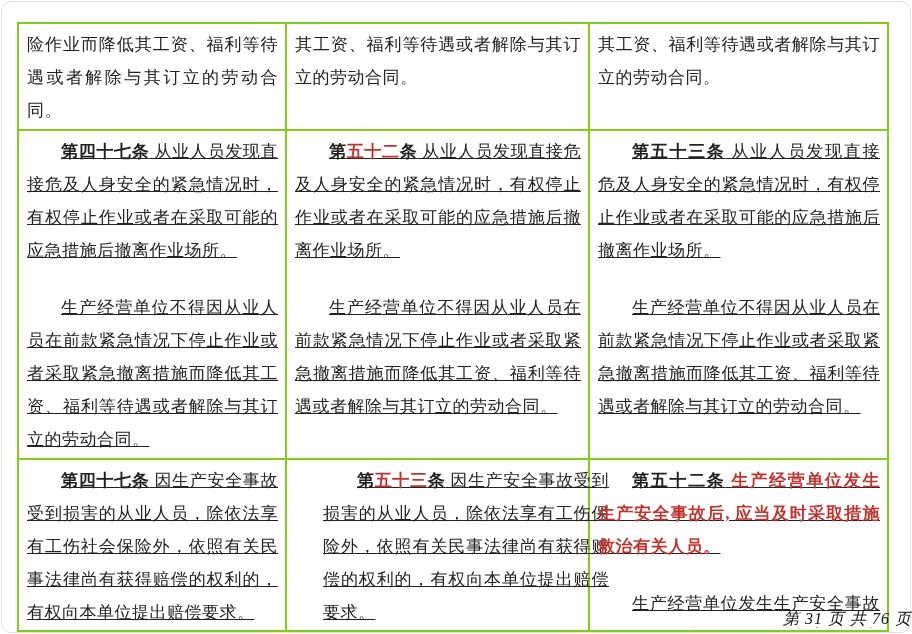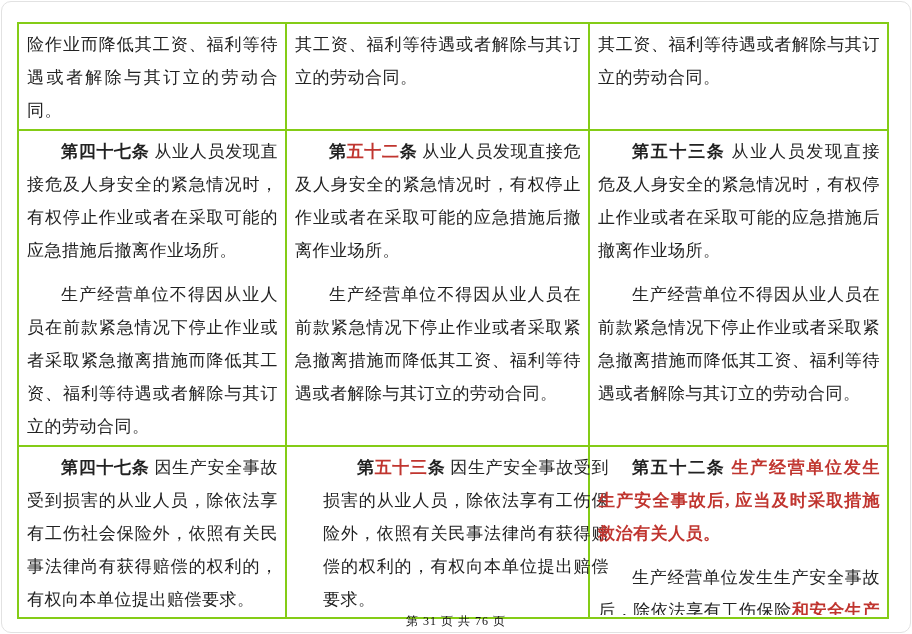--- a/index.html
+++ b/index.html
@@ -32,32 +32,33 @@
     vertical-align: top;
     padding: 4px 7px 2px 8px;
     color: #222222;
     font-size: 17px;
     line-height: 33px;
     letter-spacing: 0.5px;
   }
   .cell-inner { width: 100%; }
   .cell-inner.clip { overflow: hidden; }
   .para { margin: 0; text-align: justify; }
-  .para + .para { margin-top: 11px; }
-  .para.indent { text-indent: 2em; }
+  .para + .para { margin-top: 24px; }
+  .para.indent { text-indent: 2em; text-decoration: underline; }
   .seg-b { font-weight: bold; }
   .seg-r { color: var(--accent-red, #c0352f); }
   .footer {
     position: absolute;
     left: 0; bottom: 4px;
     width: 100%;
-    text-align: center;
-    font-size: 12px;
+    text-align: right;
+    font-size: 16px;
     color: #111111;
     letter-spacing: 1px;
+    font-style: italic;
   }
 </style>
 </head>
 <body>
 
 <div class="page">
   <div class="frame"></div>
 
   <table class="cmp">
     <colgroup>

